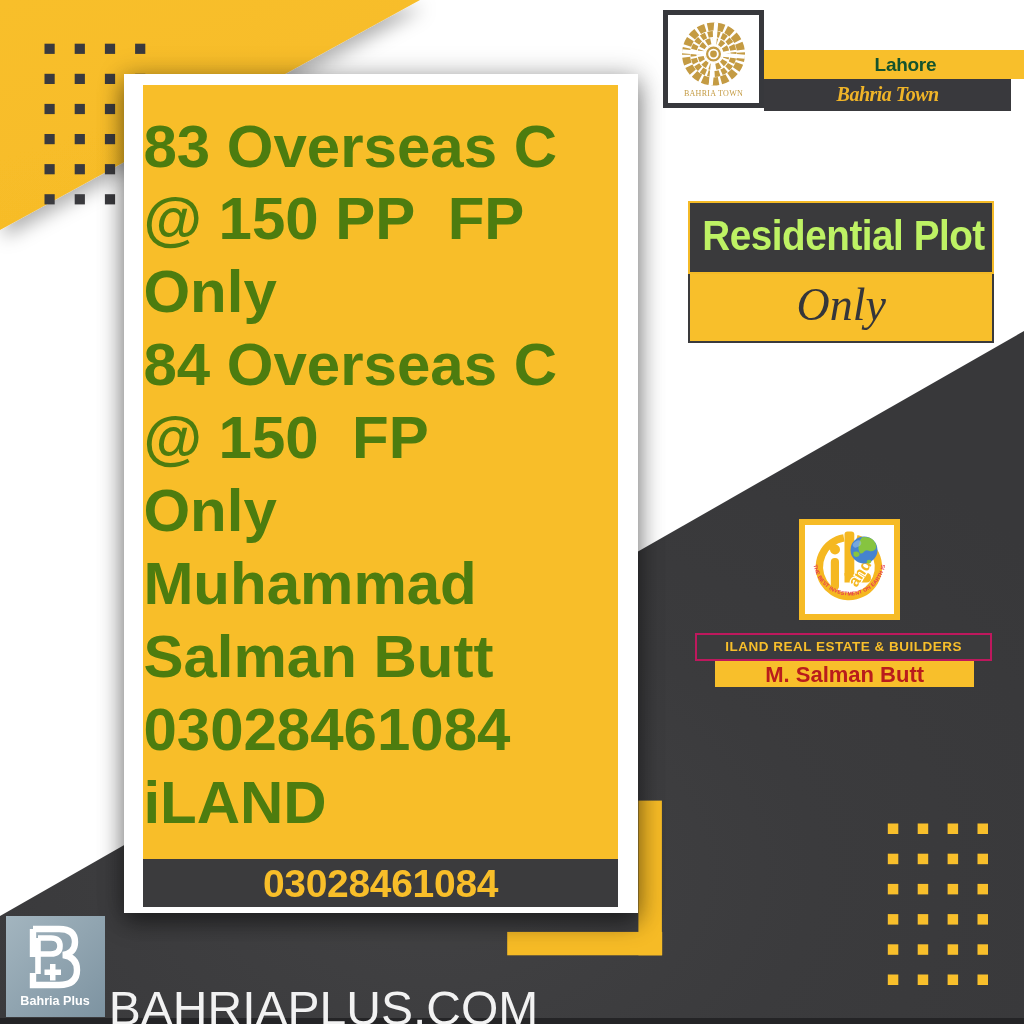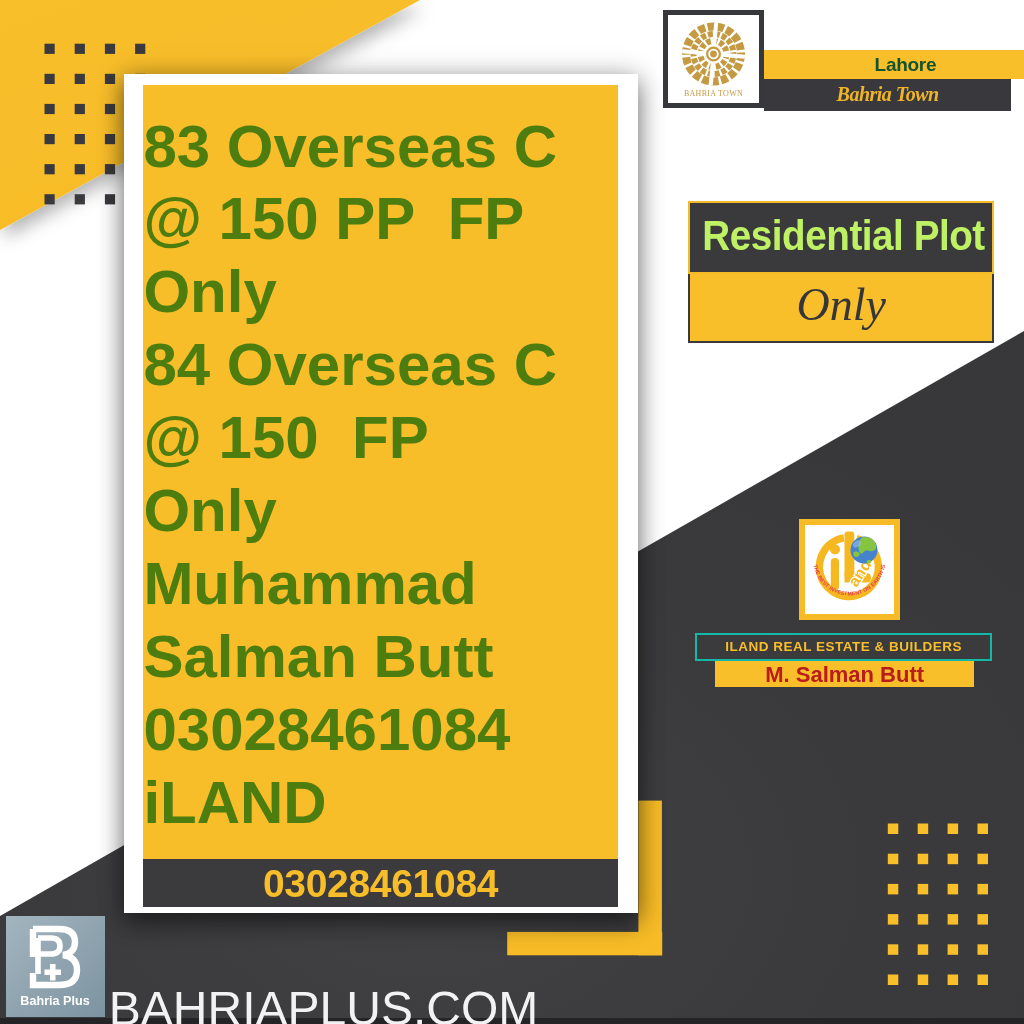--- a/index.html
+++ b/index.html
@@ -166,21 +166,21 @@
 
   <text font-size="5.3" font-weight="bold" fill="#e63950" letter-spacing="0.15"><textPath href="#redarc" startOffset="0">THE BEST INVESTMENT ON EARTH IS EARTH!</textPath></text>
 
   <circle cx="65" cy="31" r="13.5" fill="#4583cf"></circle>
   <path d="M63 18.3 q7 -1.5 11 2.5 l2.5 3.5 q1.5 3.5 0 6 q-3 3 -6.5 1.5 q-3.5 -1.5 -5 1 q-1.5 2.5 -4 1.5 q-2.5 -4.5 -1 -9.5 q1 -4.5 3 -6.5z" fill="#86c440"></path>
   <path d="M54.5 33 q3.5 -1.5 5.5 0.8 q1.5 2.2 -0.8 3.8 q-3 1.2 -4.7 -1z" fill="#86c440"></path>
   <path d="M68 41.5 q2.5 -1.5 4 0 q1 1.5 -0.8 2.8 q-2.4 0.8 -3.6 -0.8z" fill="#86c440"></path>
   <ellipse cx="58" cy="25" rx="4.5" ry="3" fill="#9cc4ea" opacity="0.55" transform="rotate(-30 58 25)"></ellipse>
 </svg>
 
-<div class="abs" style="left:695.1px;top:633.4px;width:293.3px;height:23.6px;background:#3b3b3d;border:2px solid #14b8a6;
+<div class="abs" style="left:695.1px;top:633.4px;width:293.3px;height:23.6px;background:#3b3b3d;border:2px solid #be185d;
      color:#f8bf2b;font-weight:bold;font-size:13.5px;line-height:24px;text-align:center;letter-spacing:0.5px;">ILAND REAL ESTATE &amp; BUILDERS</div>
 
 <div class="abs" style="left:715.3px;top:661px;width:258.7px;height:26.2px;background:#f8bf2b;
      color:#b91c1c;font-weight:bold;font-size:22px;line-height:27px;text-align:center;">M. Salman Butt</div>
 
 <div class="abs" style="left:5.6px;top:915.8px;width:99.9px;height:100.8px;background:linear-gradient(135deg,#a3b5bf,#7d93a1);"></div>
 
 <svg class="abs" style="left:5.6px;top:915.8px;" width="100" height="101" viewBox="0 0 100 101">
 
   <g fill="none" stroke="#ffffff">

